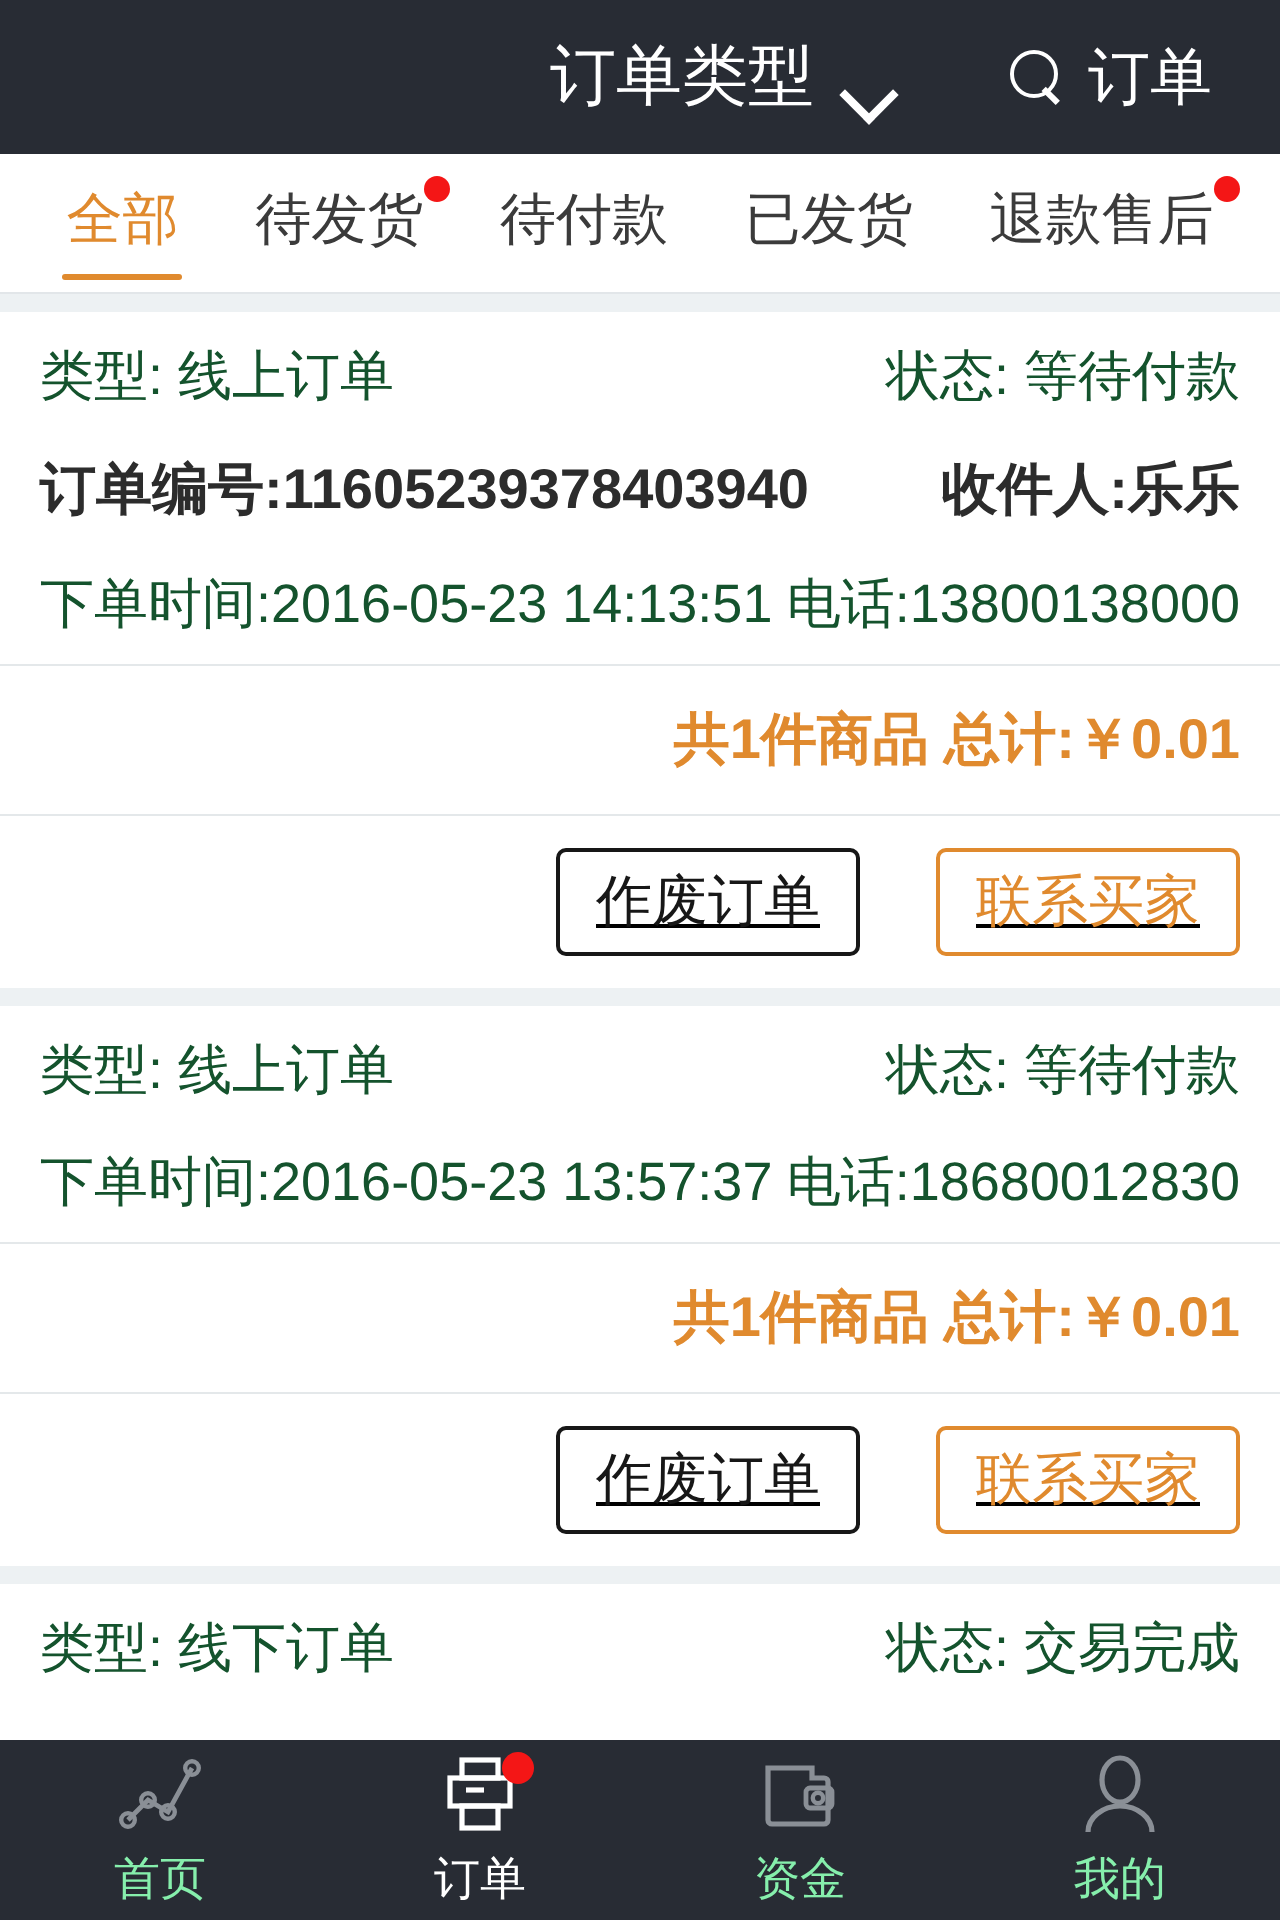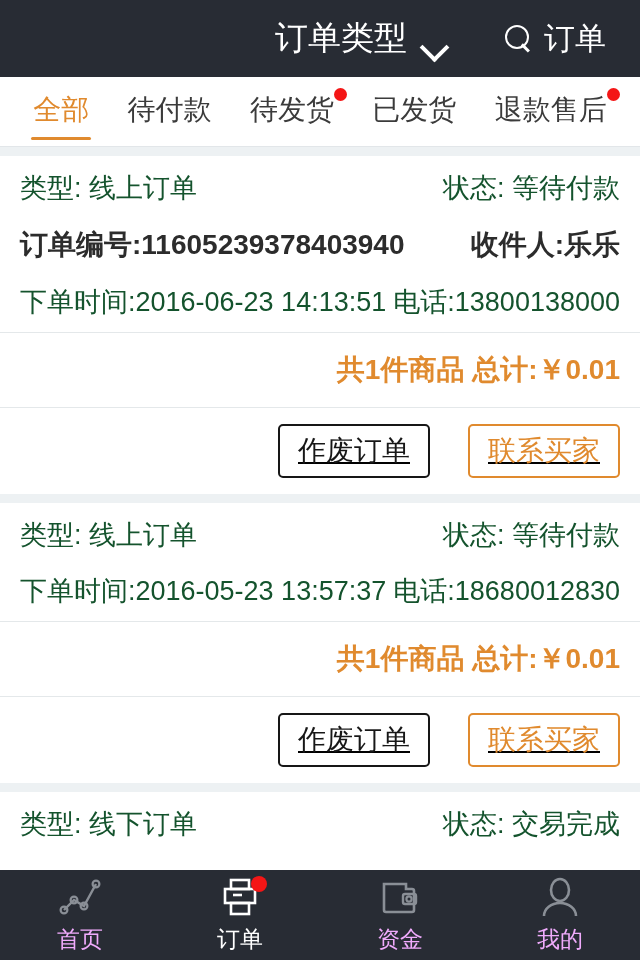--- a/index.html
+++ b/index.html
@@ -107,21 +107,21 @@
   .btn-orange{ border:2.5px solid #E08A2E; color:#E08A2E; }
 
   
   .tabbar{
     position:absolute; left:0; bottom:0; width:640px; height:90px;
     background:#282C34; display:flex;
   }
   .tbitem{
     flex:1; display:flex; flex-direction:column;
     align-items:center; justify-content:center; gap:6px;
-    color:#f0abfc; font-size:23px; position:relative;
+    color:#86efac; font-size:23px; position:relative;
   }
   .tbitem.active{ color:#FFFFFF; }
   .tbicon{ width:44px; height:42px; position:relative; }
   .tbicon svg{ display:block; width:100%; height:100%; }
   .tb-dot{
     position:absolute; top:0px; right:-5px;
     width:16px; height:16px; border-radius:50%; background:#F41616;
   }
 </style>
 </head>
@@ -139,24 +139,24 @@
       <span class="mag"></span>
       <span>订单</span>
     </div>
   </div>
 
   <div class="tabs">
     <div class="tab active">
       <span class="txt">全部</span>
     </div>
     <div class="tab">
+      <span class="txt">待发货<span class="dot"></span></span>
+    </div>
+    <div class="tab">
       <span class="txt">待付款</span>
-    </div>
-    <div class="tab">
-      <span class="txt">待发货<span class="dot"></span></span>
     </div>
     <div class="tab">
       <span class="txt">已发货</span>
     </div>
     <div class="tab">
       <span class="txt">退款售后<span class="dot"></span></span>
     </div>
   </div>
 
   <div class="list">
@@ -167,21 +167,21 @@
       <div class="card-info">
         <div class="row">
           <span class="muted">类型: 线上订单</span>
           <span class="muted">状态: 等待付款</span>
         </div>
         <div class="row">
           <span class="strong">订单编号:11605239378403940</span>
           <span class="strong-r">收件人:乐乐</span>
         </div>
         <div class="row">
-          <span class="muted">下单时间:2016-06-23 14:13:51</span>
+          <span class="muted">下单时间:2016-05-23 14:13:51</span>
           <span class="muted">电话:13800138000</span>
         </div>
       </div>
       <div class="hr"></div>
       <div class="card-total">共1件商品 总计:￥0.01</div>
       <div class="hr"></div>
       <div class="card-actions">
         <button class="btn btn-dark">作废订单</button>
         <button class="btn btn-orange">联系买家</button>
       </div>

